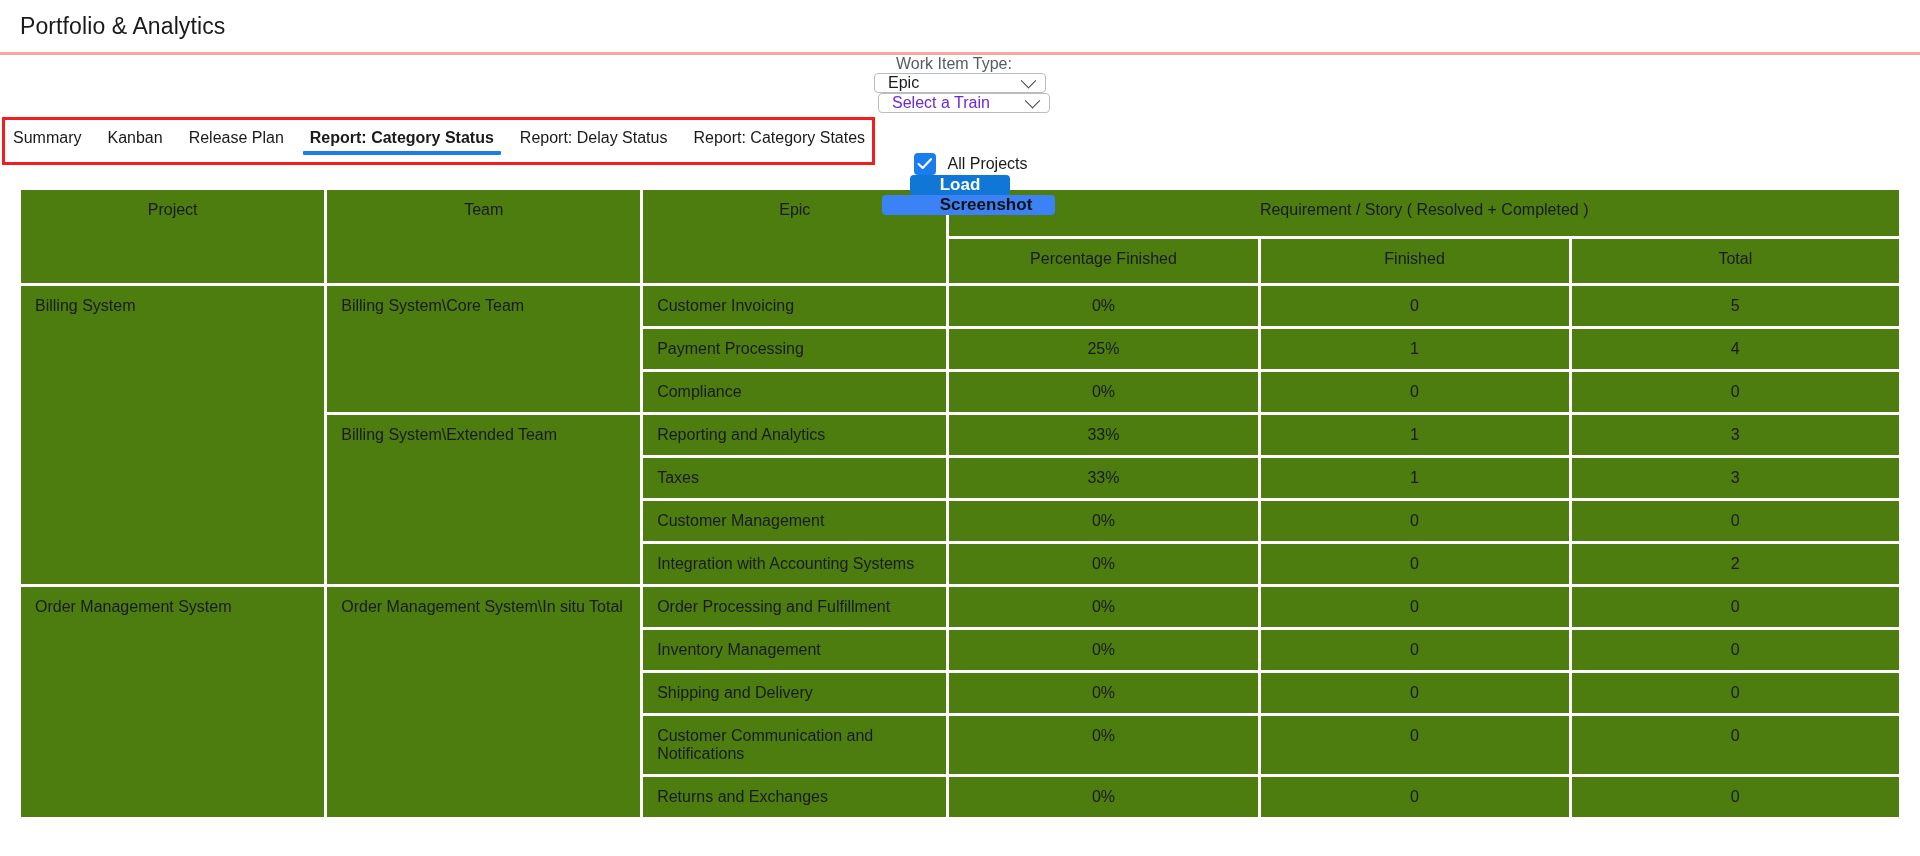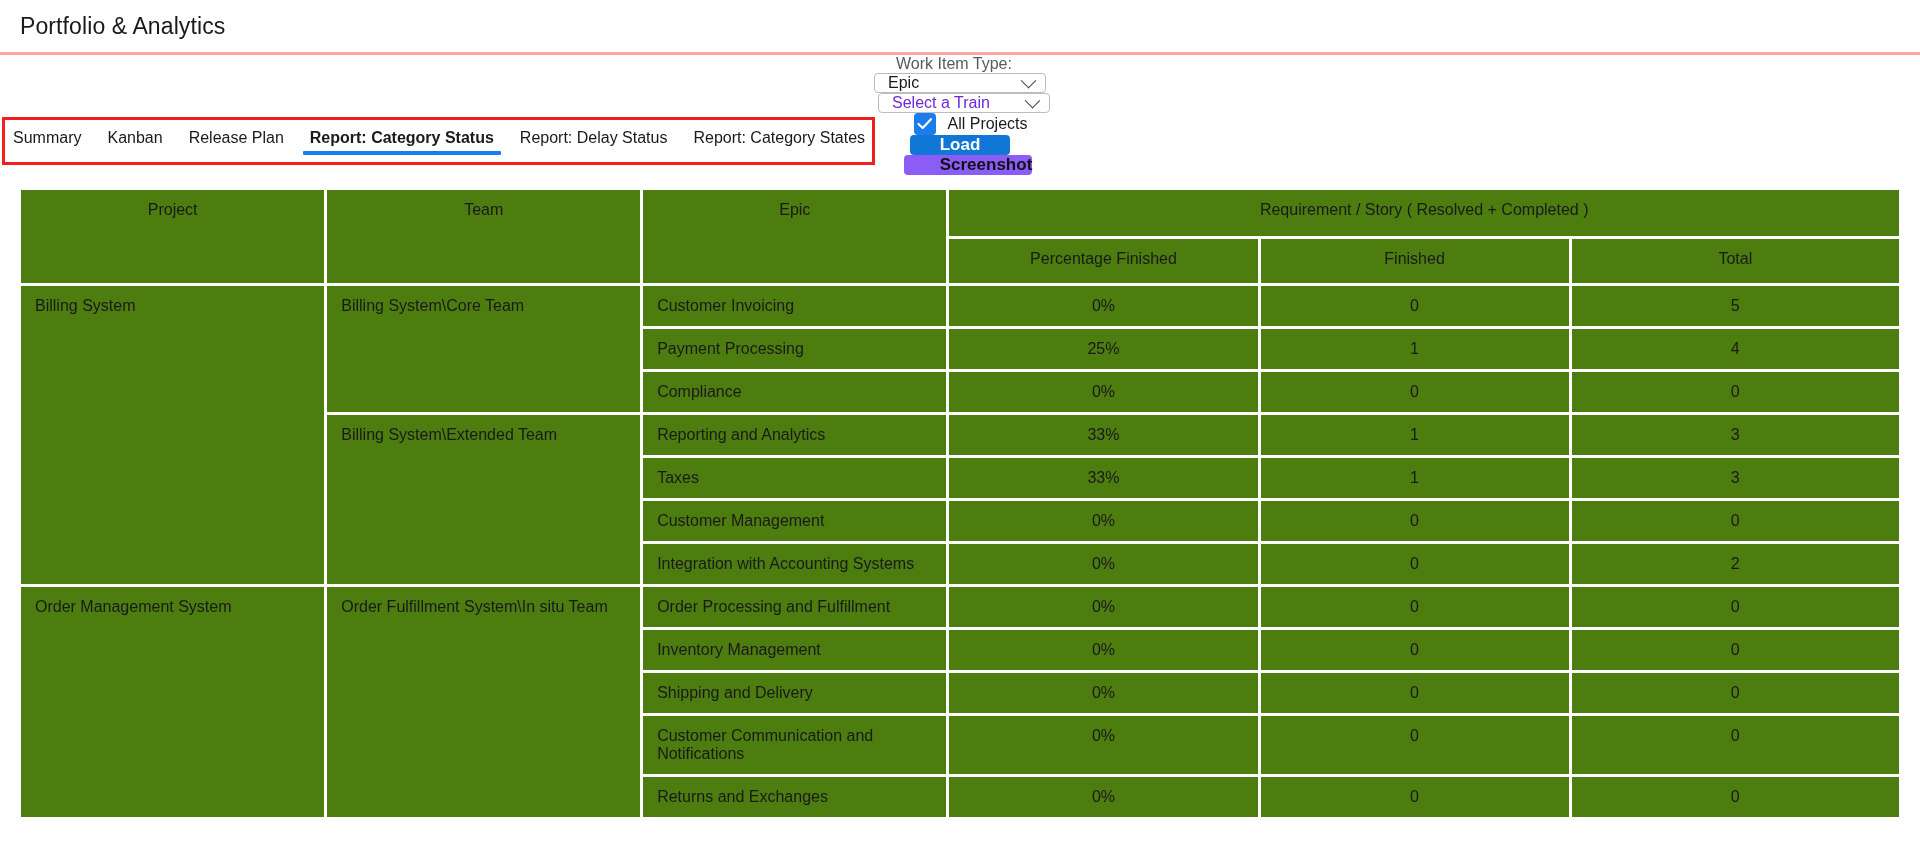--- a/index.html
+++ b/index.html
@@ -67,20 +67,21 @@
     border-right: 1.6px solid #444;
     border-bottom: 1.6px solid #444;
     transform: translateY(-70%) rotate(45deg);
   }
   .chk-wrap {
     display: flex;
     align-items: center;
     margin-left: 22px;
     cursor: pointer;
     user-select: none;
+    margin-top: 40px;
   }
   .chk {
     width: 22px; height: 22px;
     border-radius: 4px;
     background: #1b7ced;
     position: relative;
     flex: none;
   }
   .chk svg { position: absolute; left: 3px; top: 4px; }
   .chk-label {
@@ -107,23 +108,23 @@
     user-select: none;
     border: none;
     font-family: "Liberation Sans", sans-serif;
   }
   .btn-load {
     background: #1177d6;
     color: #fff;
     width: 100px;
   }
   .btn-screenshot {
-    background: #8b5cf6;
+    background: #3b82f6;
     color: #111;
-    width: 128px;
+    width: 173px;
     margin-left: 16px;
     padding-left: 36px;
   }
 
   
   .tabs-outer {
     position: relative;
     margin-left: 0;
   }
   .tabs-redbox {
@@ -320,21 +321,21 @@
           <td class="cell-num">0</td>
         </tr>
         <tr>
           <td class="cell-epic">Integration with Accounting Systems</td>
           <td class="cell-num">0%</td>
           <td class="cell-num">0</td>
           <td class="cell-num">2</td>
         </tr>
         <tr>
           <td class="cell-project" rowspan="5">Order Management System</td>
-          <td class="cell-team" rowspan="5">Order Fulfillment System\In situ Team</td>
+          <td class="cell-team" rowspan="5">Order Management System\In situ Total</td>
           <td class="cell-epic">Order Processing and Fulfillment</td>
           <td class="cell-num">0%</td>
           <td class="cell-num">0</td>
           <td class="cell-num">0</td>
         </tr>
         <tr>
           <td class="cell-epic">Inventory Management</td>
           <td class="cell-num">0%</td>
           <td class="cell-num">0</td>
           <td class="cell-num">0</td>

